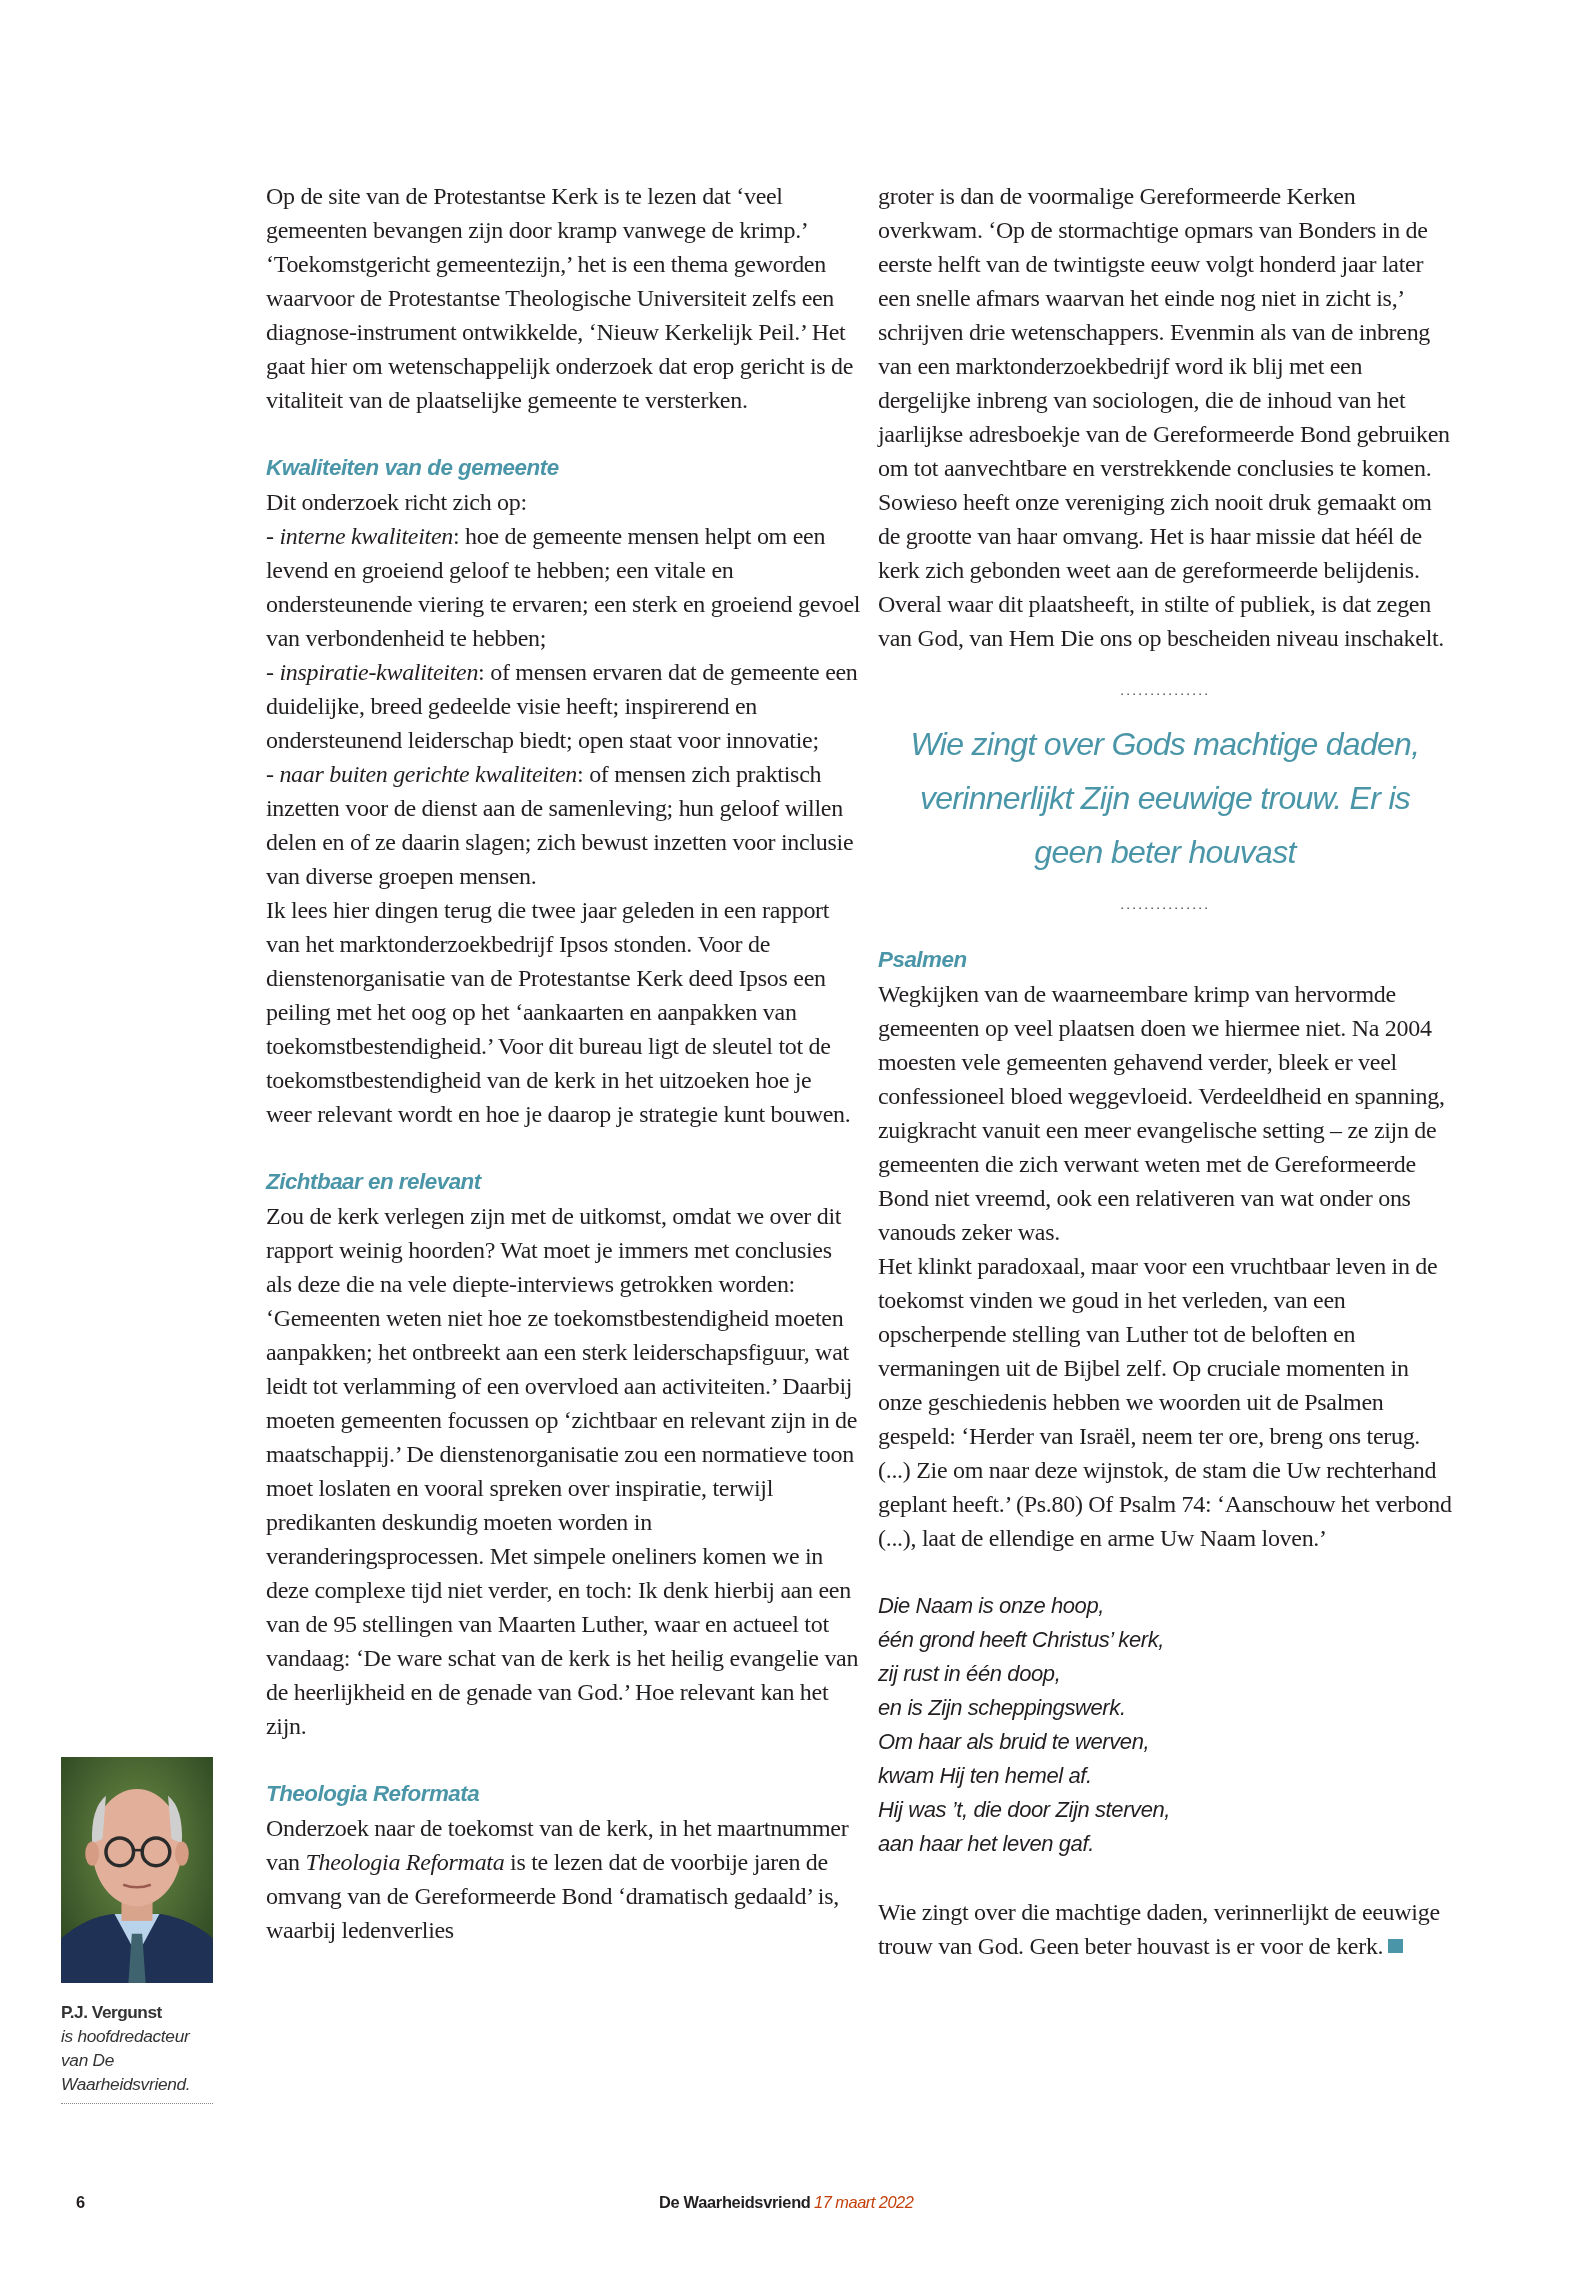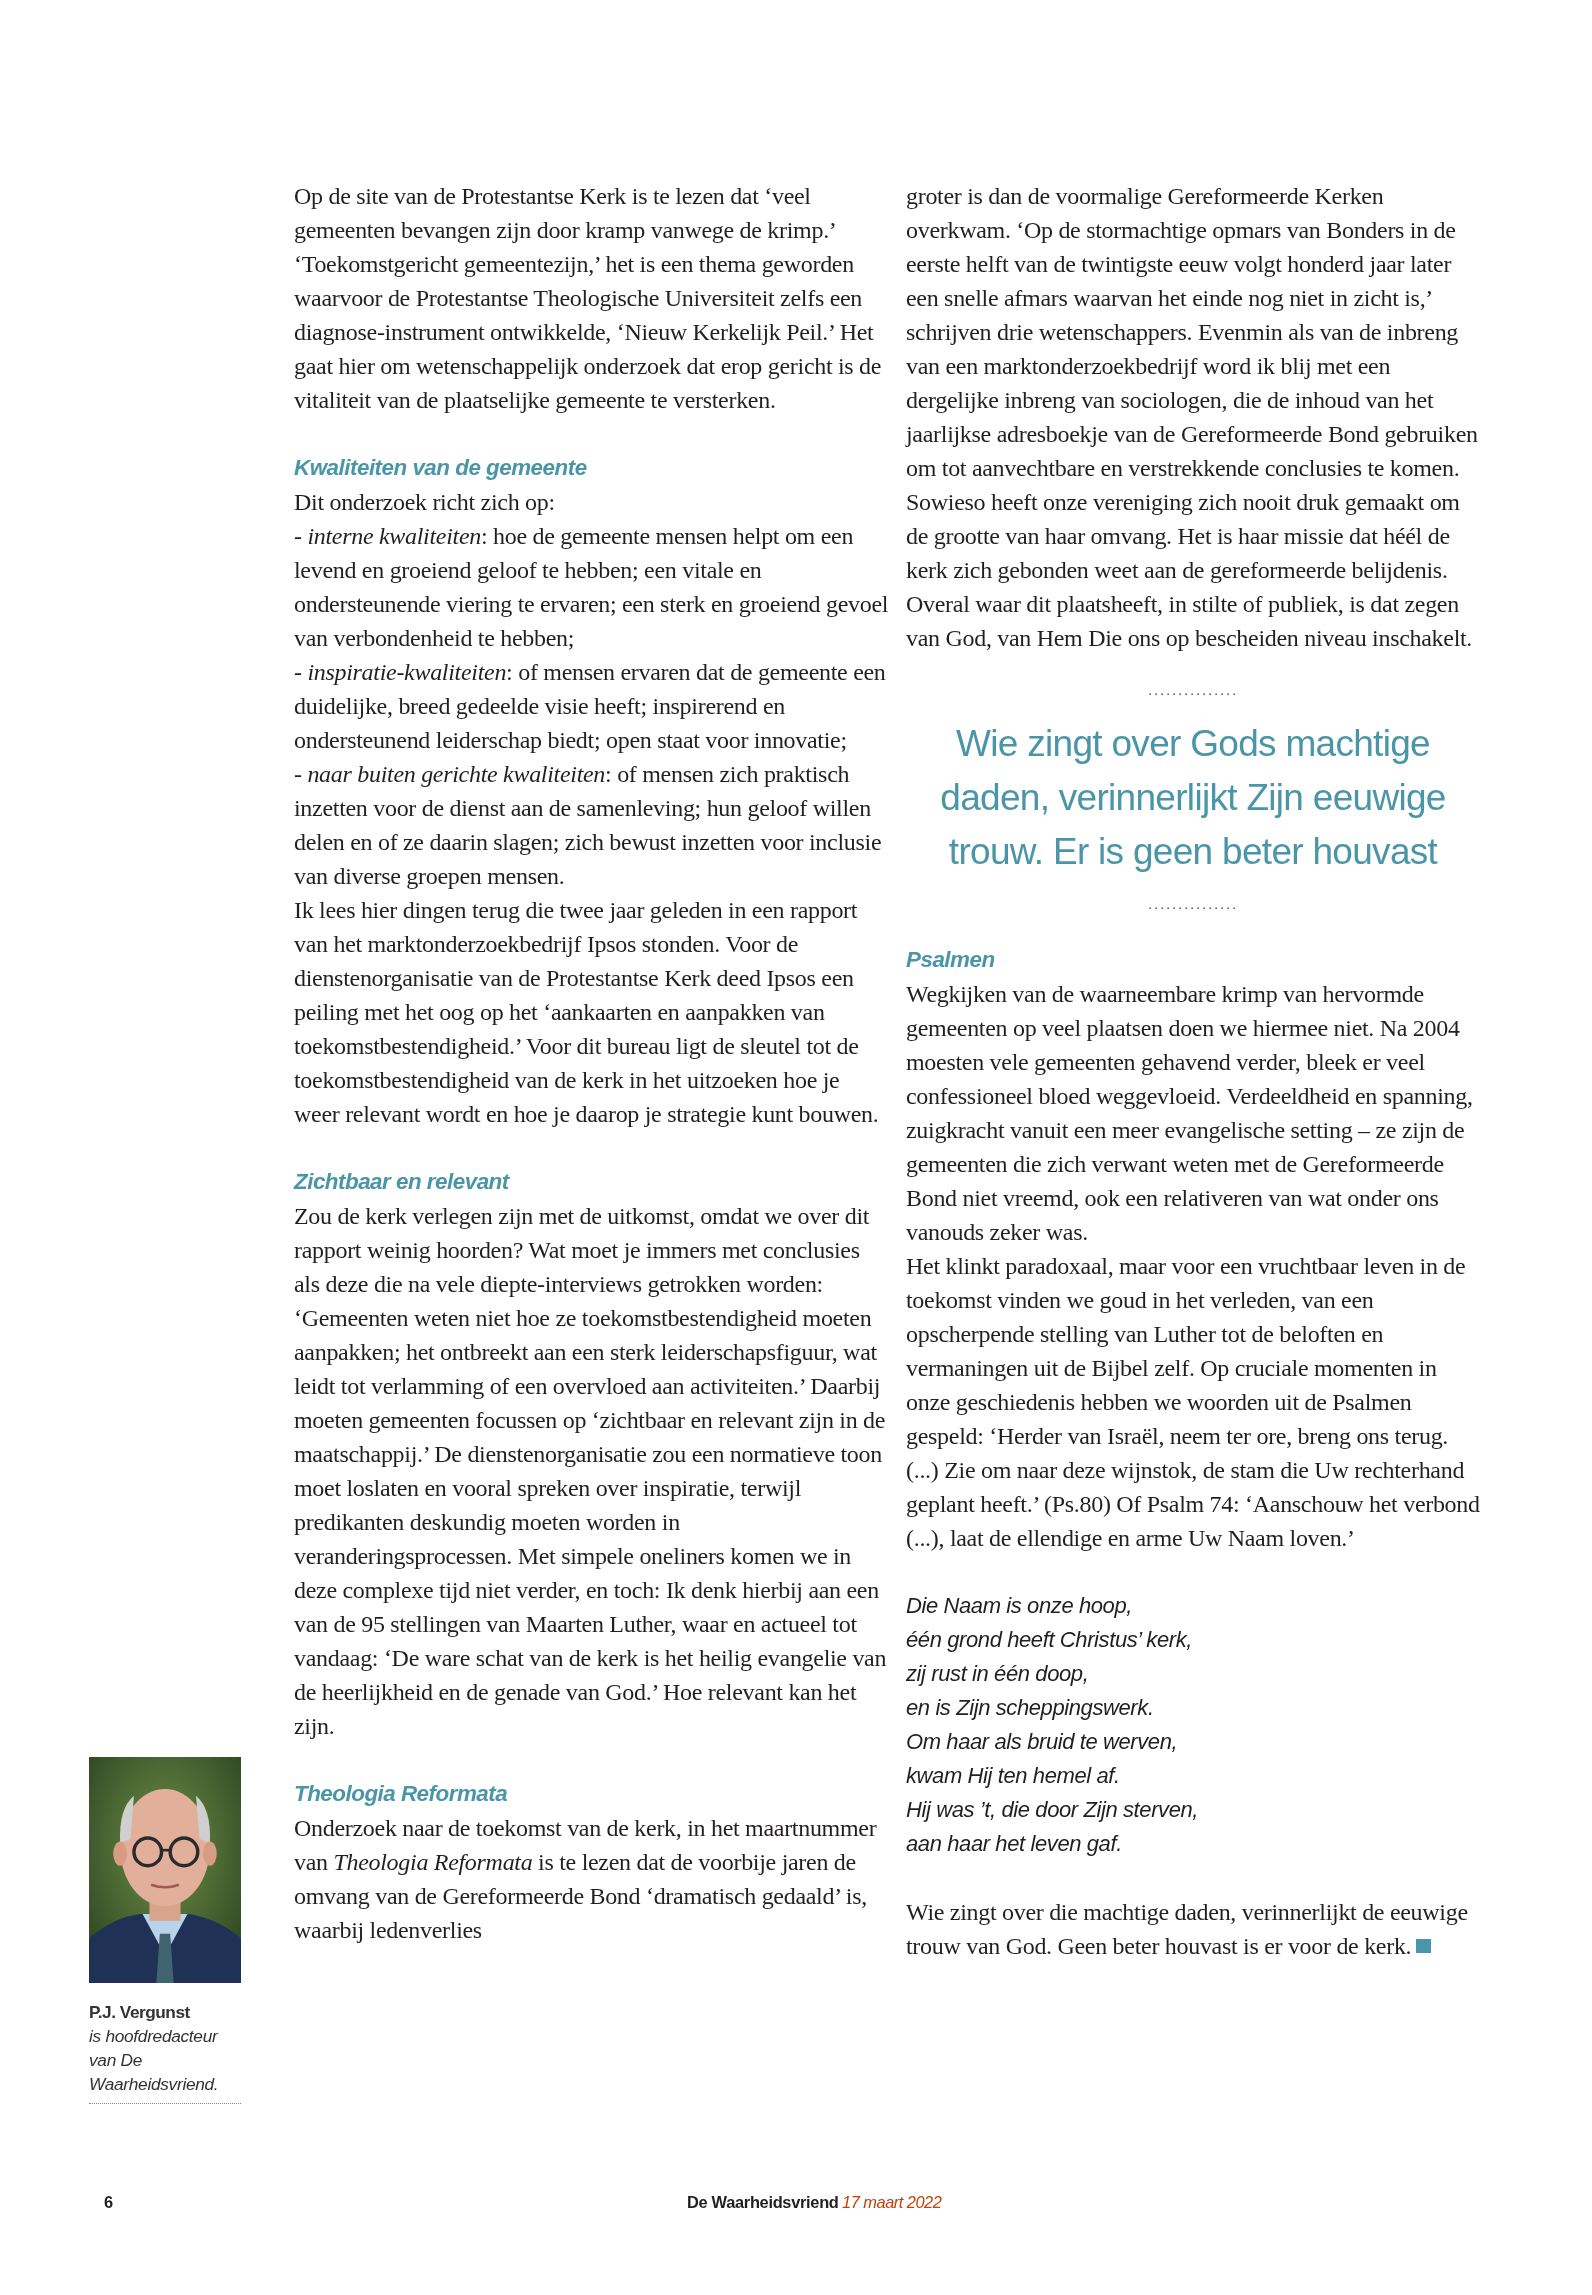--- a/index.html
+++ b/index.html
@@ -1,30 +1,30 @@
 <!DOCTYPE html>
 <html style="font-size:14px"><head>
 <meta charset="utf-8">
 <style>
   html, body { margin: 0; padding: 0; background: #ffffff; }
   body { width: 1592px; height: 2295px; position: relative; overflow: hidden; color: #231f20; }
-  .page { position: absolute; inset: 0; margin-left: 28px; }
+  .page { position: absolute; inset: 0; }
 
   .col { position: absolute; top: 179px; font-family: "Liberation Serif", "DejaVu Serif", serif; font-size: 24px; line-height: 34px; letter-spacing: -0.3px; }
   .col-left { left: 266px; width: 595px; }
   .col-right { left: 878px; width: 574px; }
 
   .p { margin: 0; }
   .gap { height: 34px; }
   .heading { font-family: "Liberation Sans", "DejaVu Sans", sans-serif; font-style: italic; font-weight: bold; color: #4a96a8; font-size: 22.4px; line-height: 34px; letter-spacing: -0.5px; margin: 0; }
   em { }
 
   .pullquote { margin: 26px 0 0 0; text-align: center; }
   .dots { font-family: "Liberation Sans", sans-serif; color: #555; font-size: 15.5px; letter-spacing: 1.7px; line-height: 17.3px; }
-  .quote-text { font-family: "Liberation Sans", "DejaVu Sans", sans-serif; color: #4a96a8; font-size: 37px; line-height: 54px; letter-spacing: -0.7px; margin: 19px 17.3px 15.5px 17.3px; font-weight: normal; }
+  .quote-text { font-family: "Liberation Sans", "DejaVu Sans", sans-serif; font-style: italic; color: #4a96a8; font-size: 32px; line-height: 54px; letter-spacing: -0.7px; margin: 19px 17.3px 15.5px 17.3px; font-weight: normal; }
 
   .poem { font-family: "Liberation Sans", "DejaVu Sans", sans-serif; font-style: italic; font-size: 22px; line-height: 34px; letter-spacing: -0.4px; margin: 0; }
   .end-square { display: inline-block; width: 14.7px; height: 14.7px; background: #4a96a8; margin-left: 5.2px; vertical-align: 0.9px; }
 
   .author { position: absolute; left: 61px; top: 1757px; width: 134px; }
   .photo { width: 152px; height: 226px; position: relative; overflow: hidden; background: linear-gradient(135deg, #3b5a2a 0%, #5d7d3a 30%, #2f4a22 60%, #6a8a45 100%); }
   .photo svg { position: absolute; left: 0; top: 0; }
   .author-name { font-family: "Liberation Sans", "DejaVu Sans", sans-serif; font-weight: bold; font-size: 17.3px; line-height: 24px; color: #333; margin-top: 17.3px; letter-spacing: -0.5px; }
   .author-bio { font-family: "Liberation Sans", "DejaVu Sans", sans-serif; font-style: italic; font-size: 17.3px; line-height: 24px; color: #333; letter-spacing: -0.3px; }
   .author-rule { border-top: 1.7px dotted #888; margin-top: 7px; width: 152px; }

